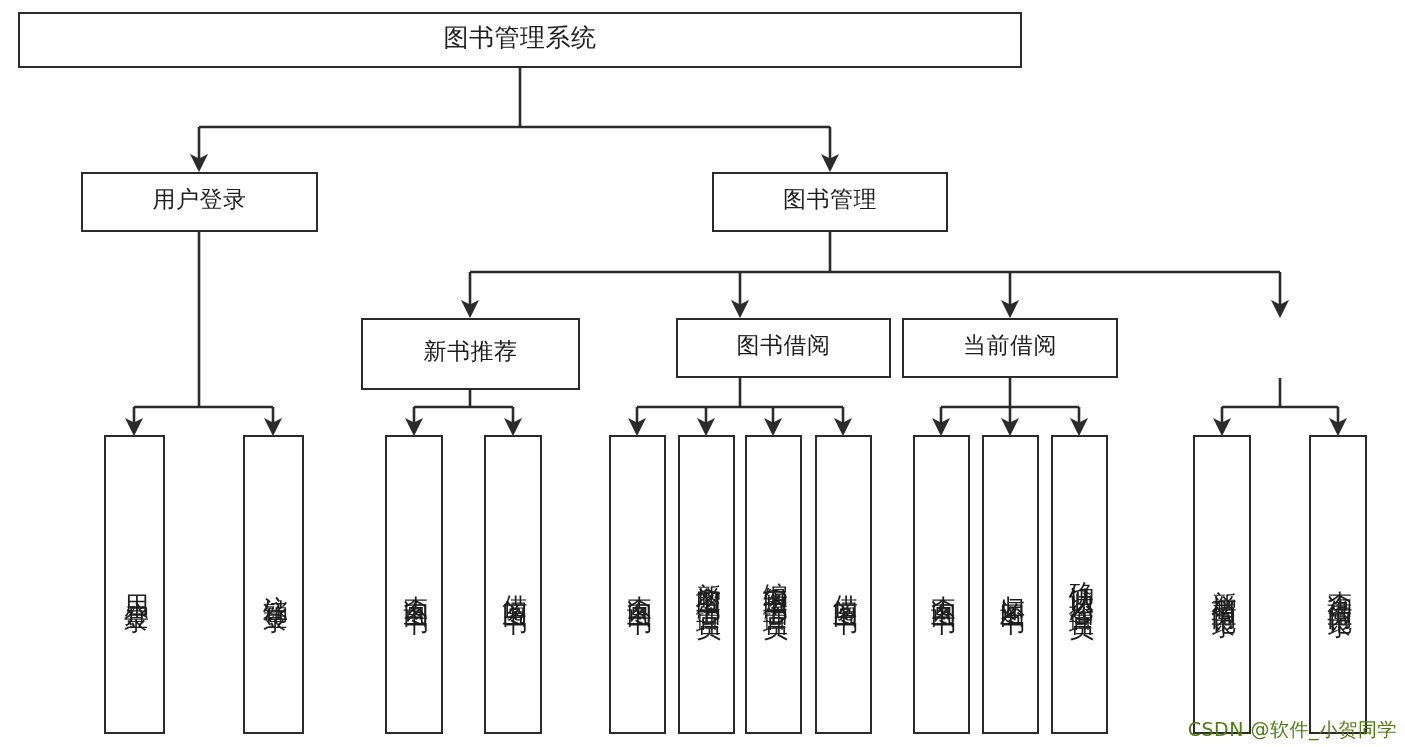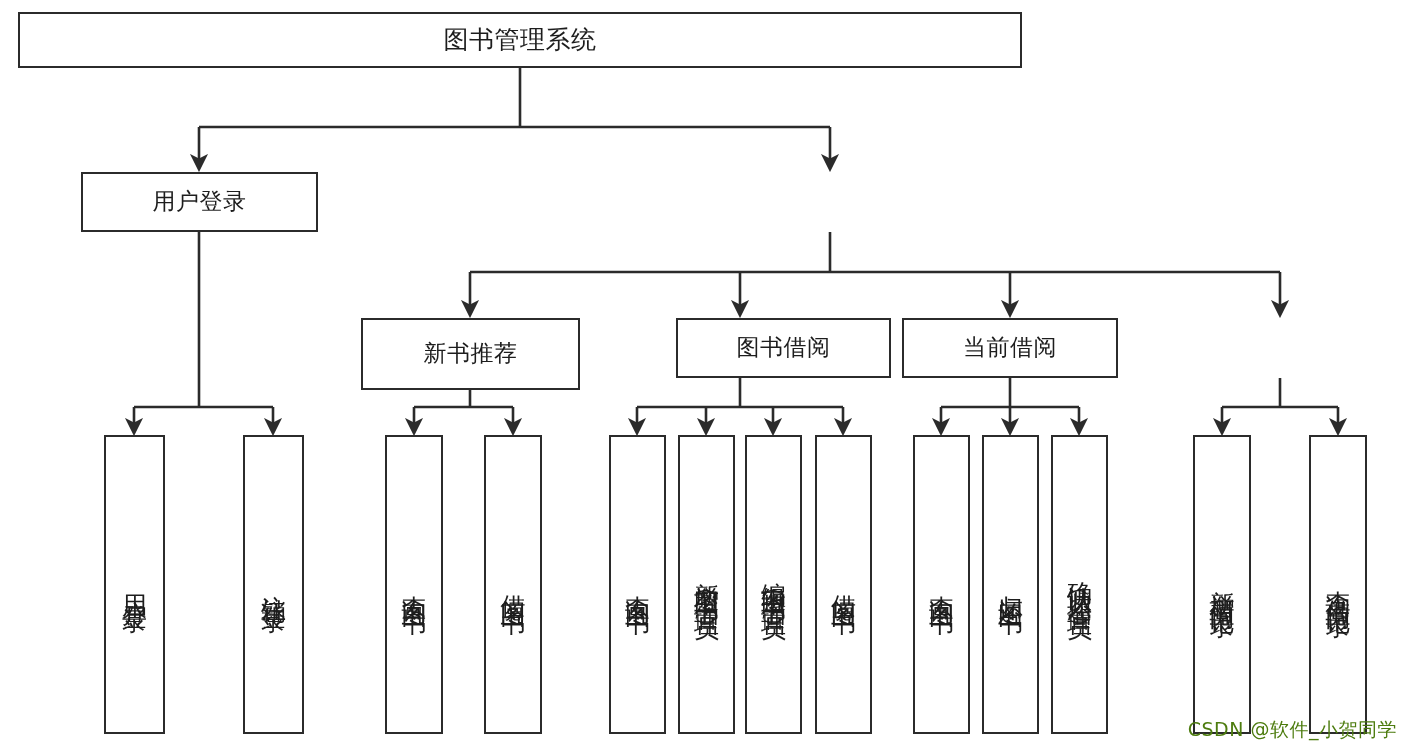--- a/index.html
+++ b/index.html
@@ -33,20 +33,21 @@
     display: flex;
     align-items: center;
     justify-content: center;
     overflow: hidden;
   }
   .node-label {
     color: #1d1d1d;
     text-align: right;
     line-height: 1.12;
     white-space: pre-line;
+    font-family: Liberation Mono, monospace;
   }
   
   .node.horiz .node-label {
     font-size: 23px;
     letter-spacing: 0.5px;
   }
   .node.root .node-label {
     font-size: 25px;
   }
   
@@ -128,20 +129,23 @@
     </g>
   </svg>
 
   <div class="node horiz root" style="left:18px; top:12px; width:1004px; height:56px;">
     <span class="node-label">图书管理系统</span>
   </div>
 
   <div class="node horiz" style="left:81px; top:172px; width:237px; height:60px;">
     <span class="node-label">用户登录</span>
   </div>
+  <div class="node horiz" style="left:712px; top:172px; width:236px; height:60px;">
+    <span class="node-label">图书管理</span>
+  </div>
 
   <div class="node horiz" style="left:361px; top:318px; width:219px; height:72px;">
     <span class="node-label">新书推荐</span>
   </div>
   <div class="node horiz" style="left:632px; top:318px; width:215px; height:60px;margin-left:44px;">
     <span class="node-label">图书借阅</span>
   </div>
   <div class="node horiz" style="left:902px; top:318px; width:216px; height:60px;">
     <span class="node-label">当前借阅</span>
   </div>

